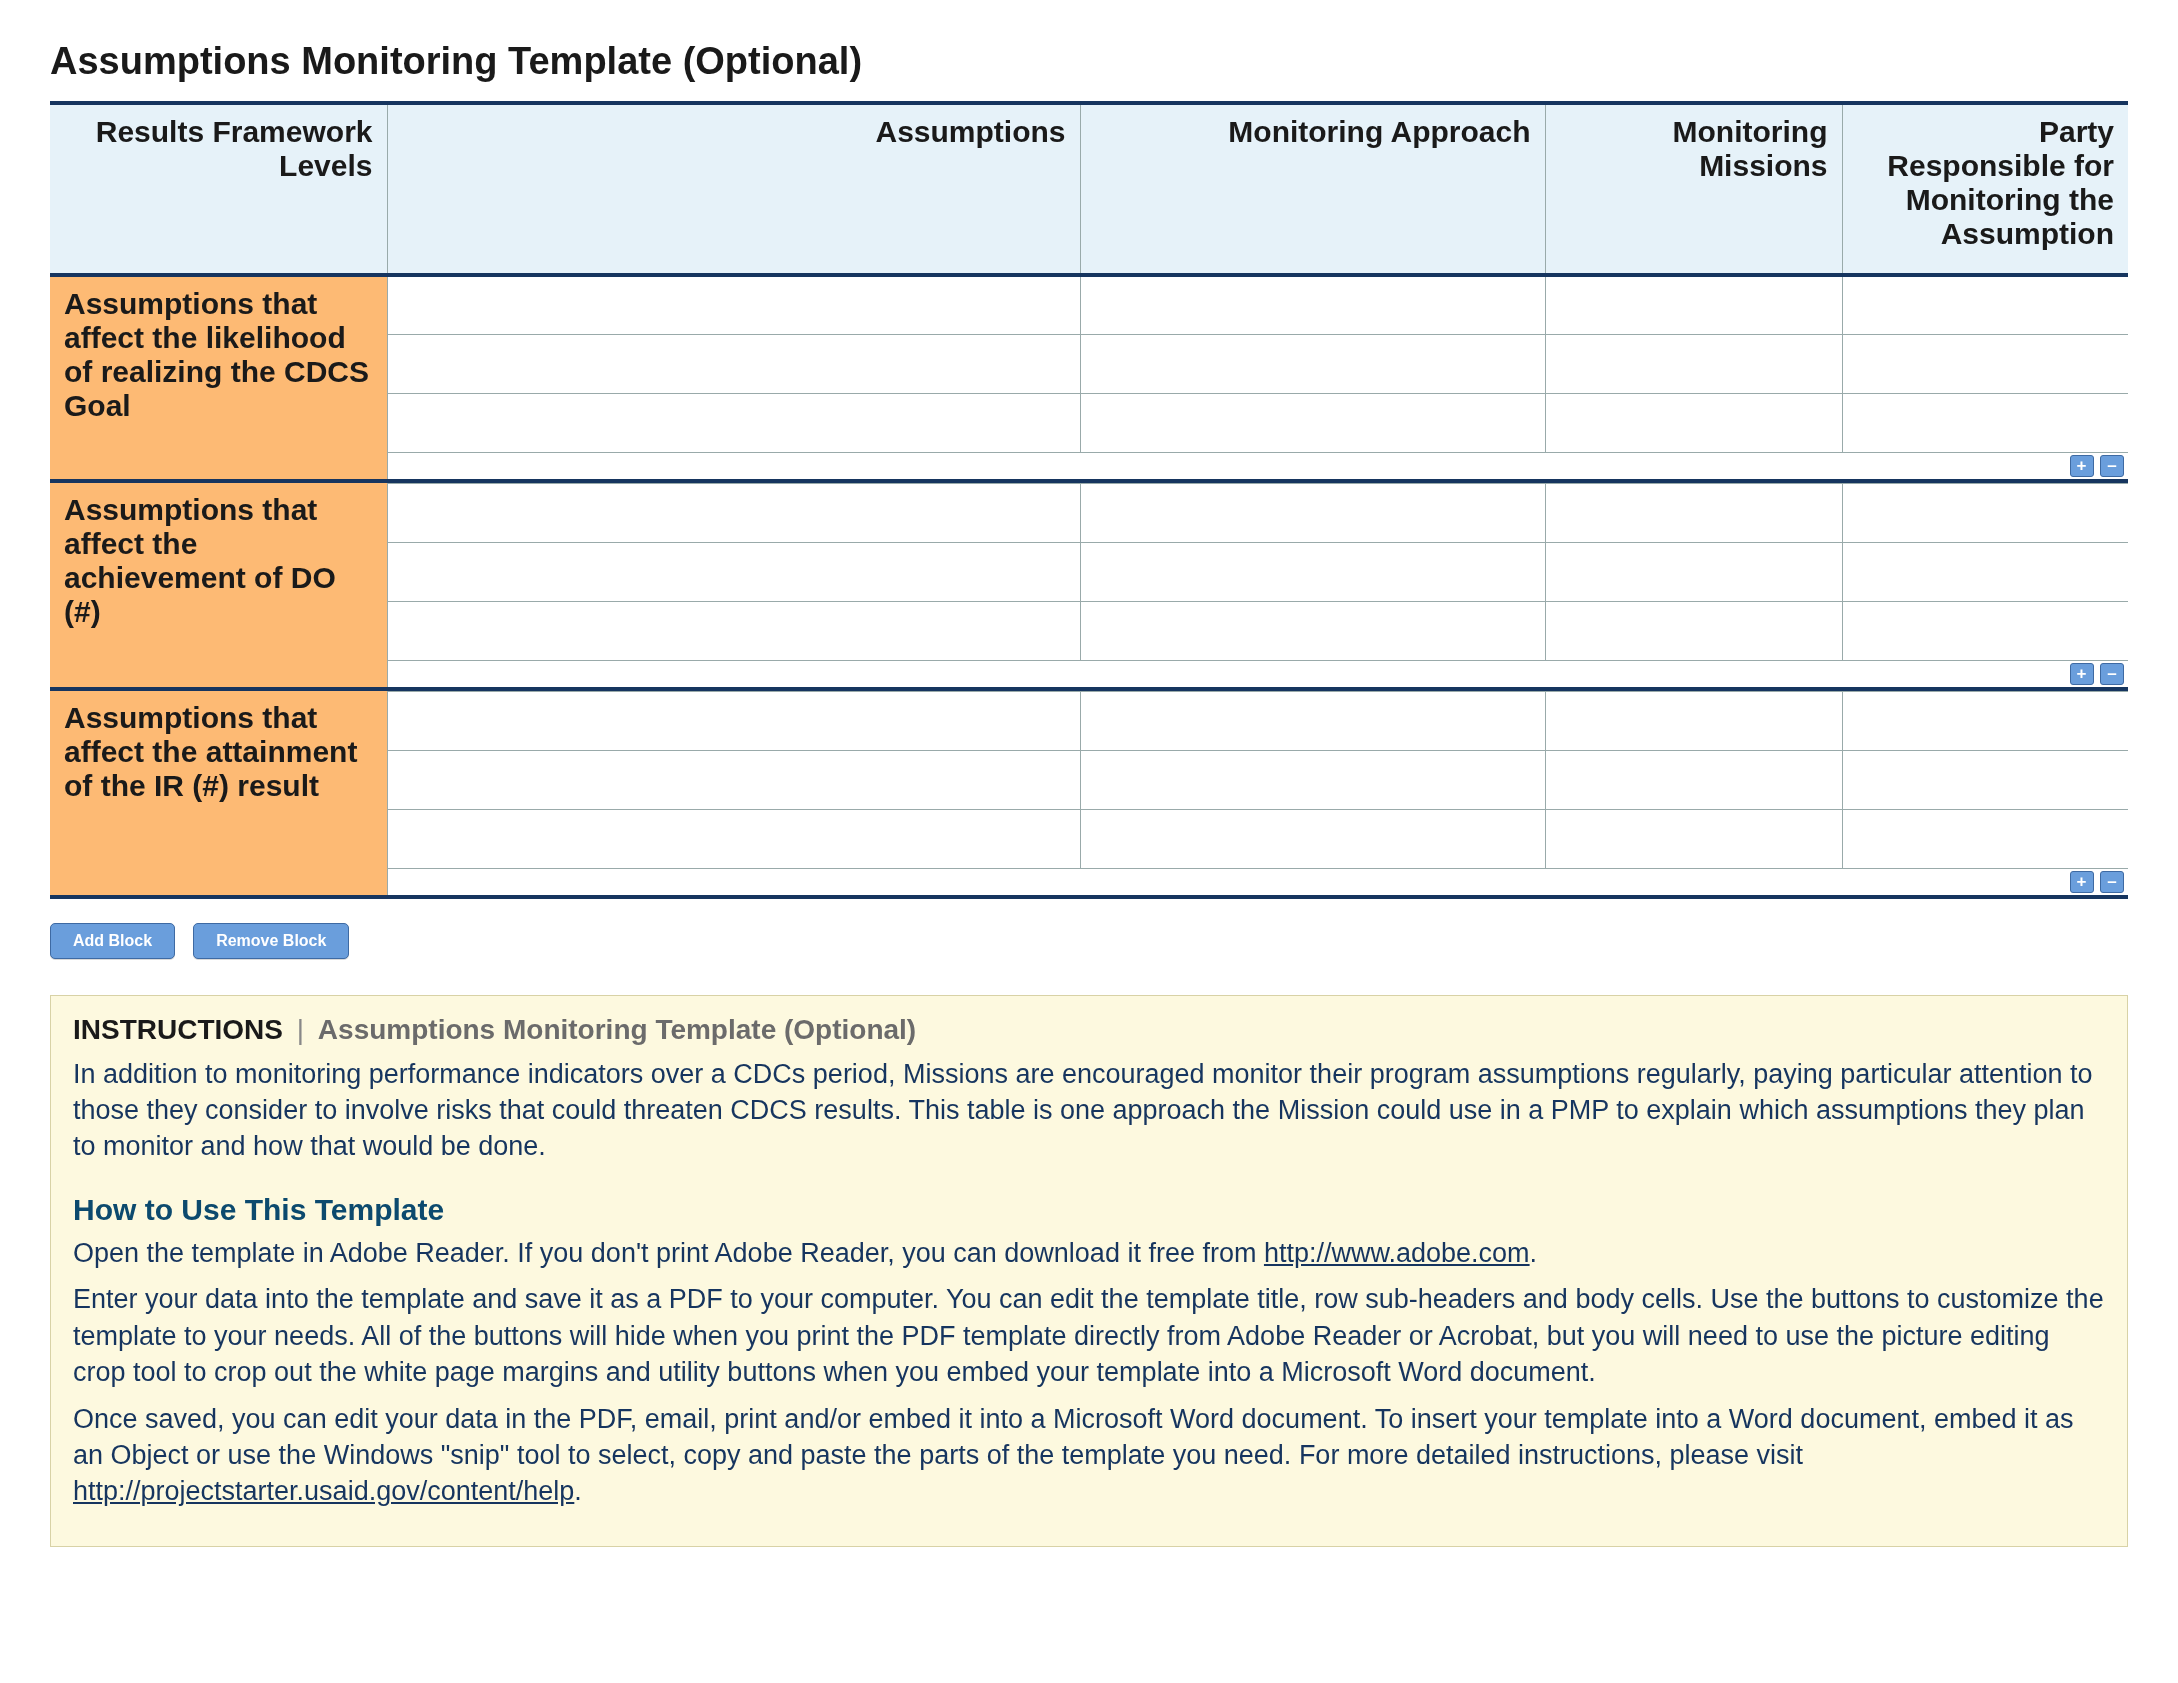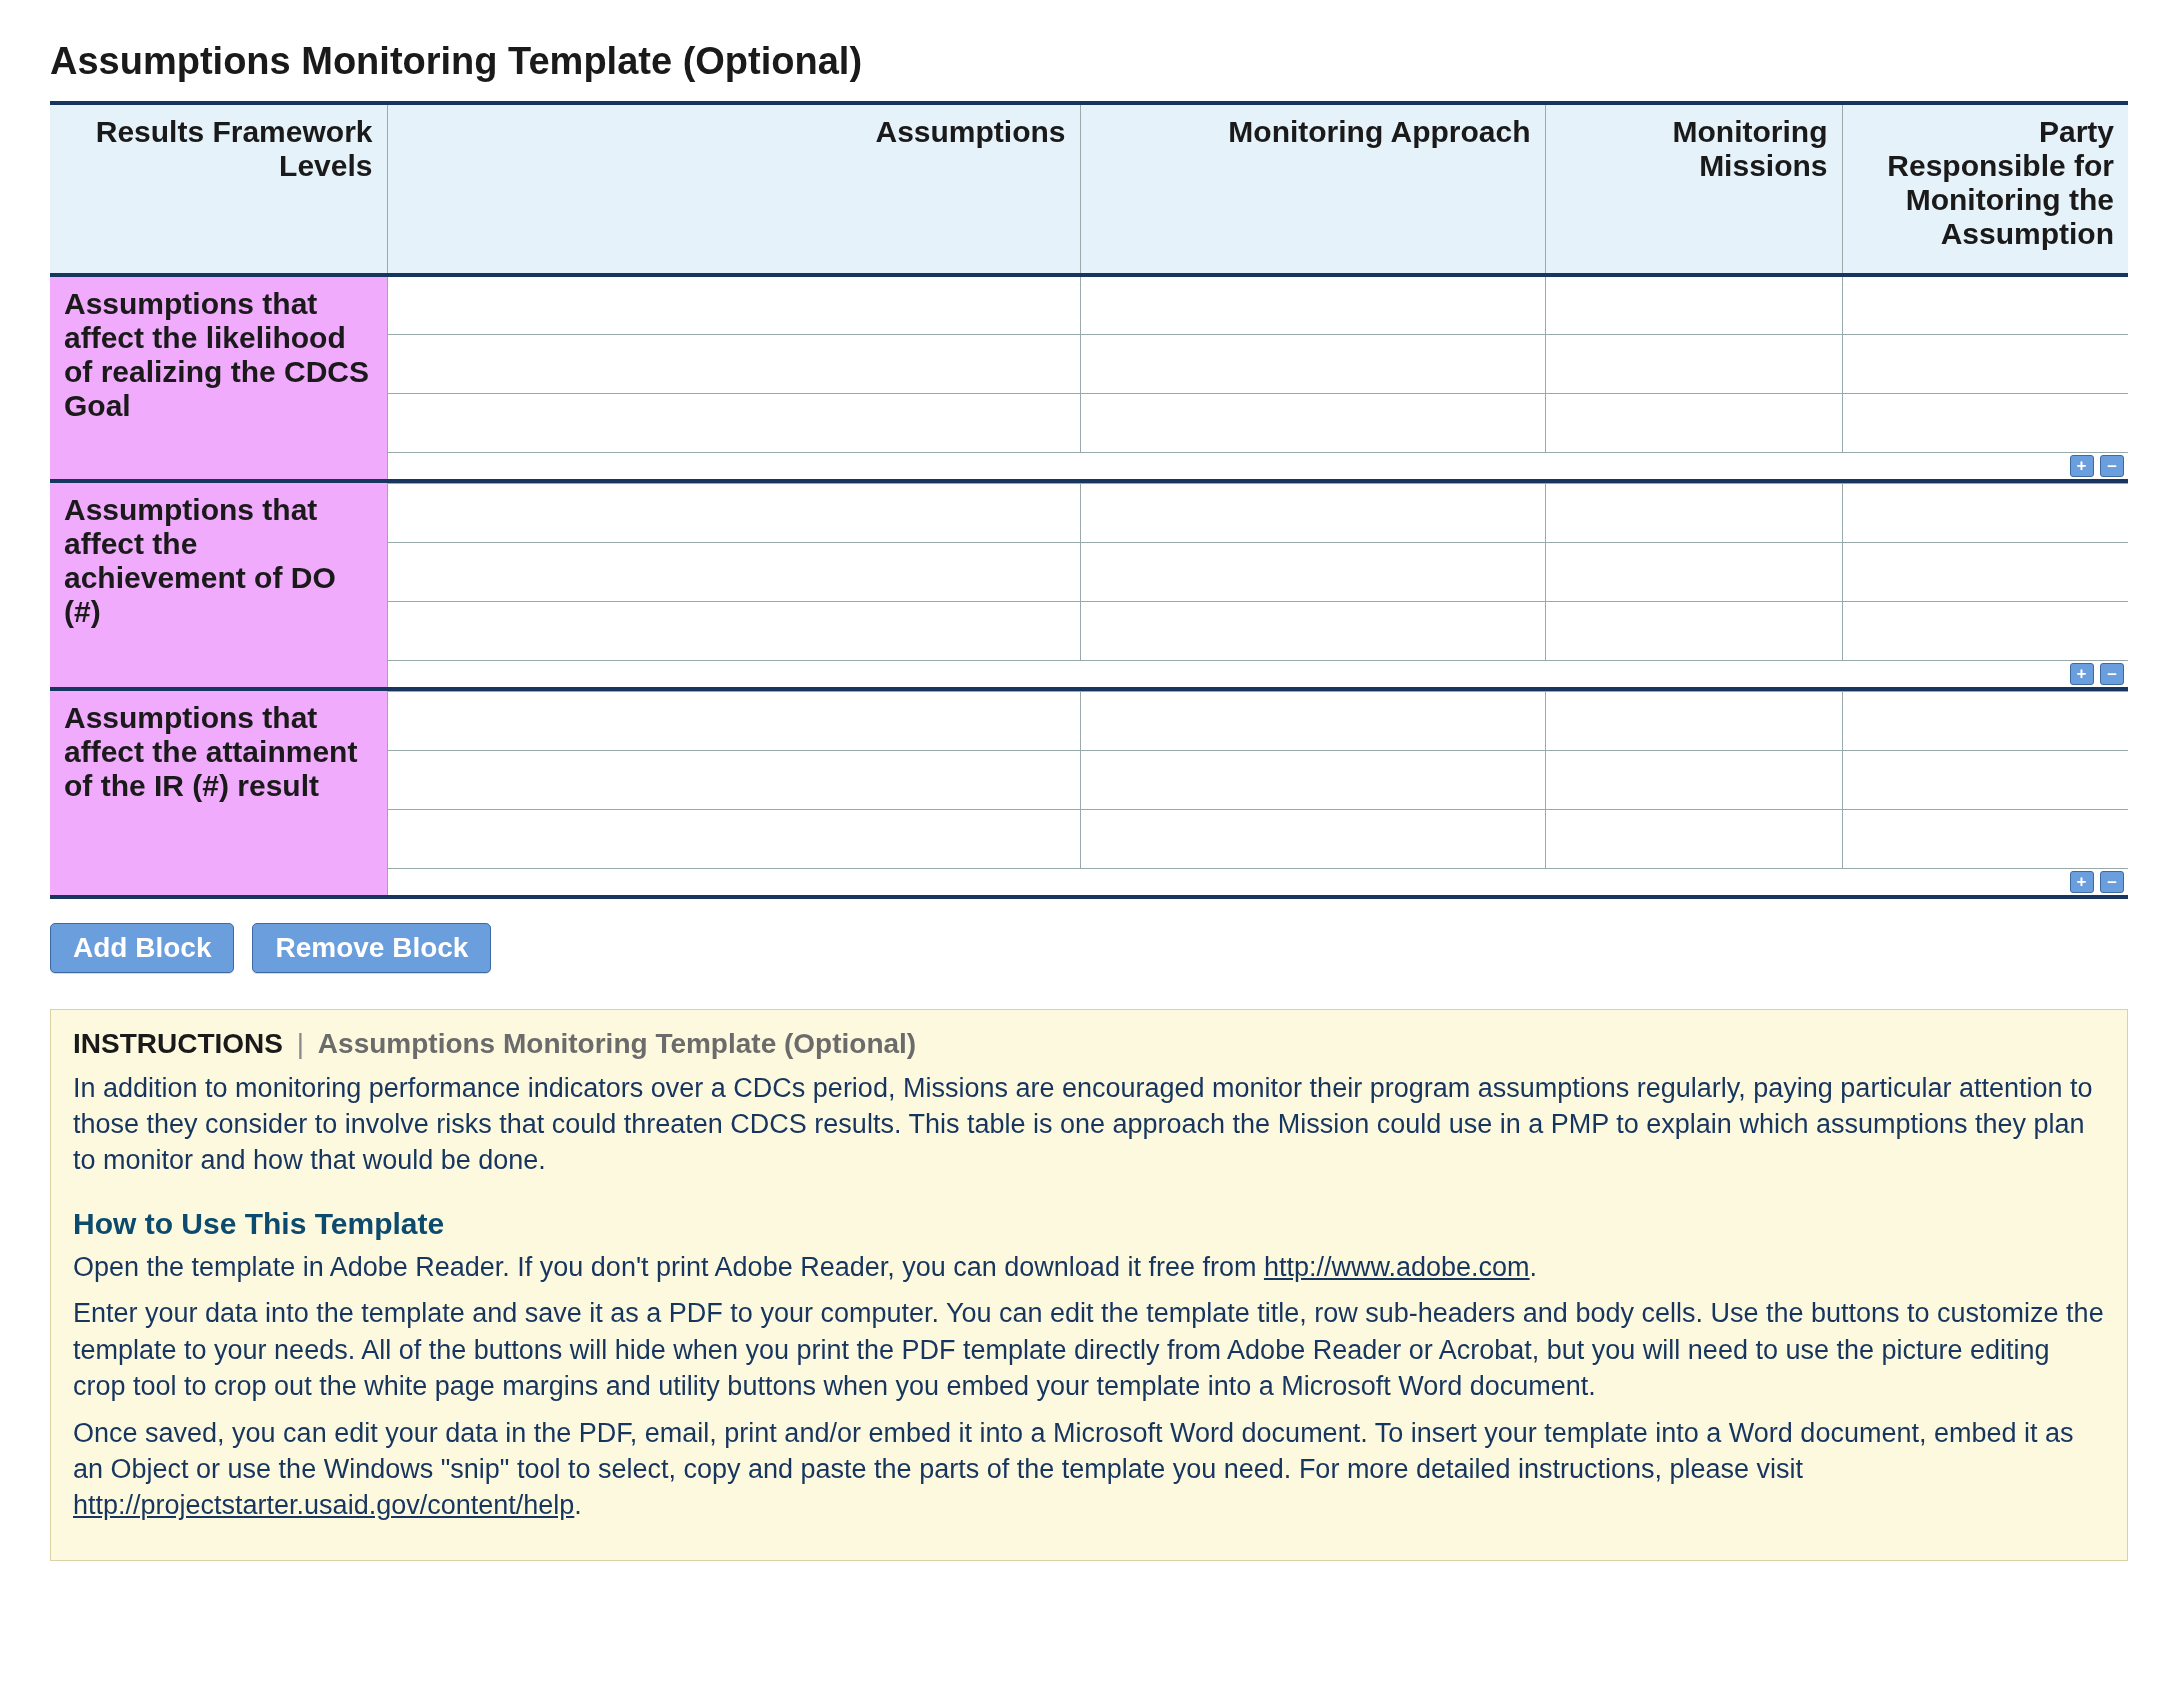--- a/index.html
+++ b/index.html
@@ -39,21 +39,21 @@
   .main-table col.c2 { width: 693px; }
   .main-table col.c3 { width: 465px; }
   .main-table col.c4 { width: 297px; }
   .main-table col.c5 { width: auto; }
   .section-sep td {
     border-top: 4px solid #16355f;
     padding: 0;
     height: 0;
   }
   .rowlabel {
-    background: #f0abfc;
+    background: #fdba74;
     font-weight: bold;
     font-size: 30px;
     vertical-align: top;
     padding: 10px 14px;
     border-right: 1px solid #9aa;
     border-bottom: none;
   }
   td.cell {
     background: #ffffff;
     border: 1px solid #9aa;
@@ -91,21 +91,21 @@
     display: flex;
     gap: 40px;
   }
   .toolbar .group { display: flex; gap: 18px; }
   .tool-btn {
     background: #6a9edc;
     border: 1px solid #3e6aa3;
     border-radius: 5px;
     color: #ffffff;
     font-weight: bold;
-    font-size: 28px;
+    font-size: 16px;
     padding: 8px 22px;
     cursor: pointer;
     box-shadow: 0 1px 0 rgba(0,0,0,0.15);
   }
   .instructions {
     margin-top: 36px;
     background: #fdf9df;
     border: 1px solid #d8d2a6;
     padding: 18px 22px 26px 22px;
   }

